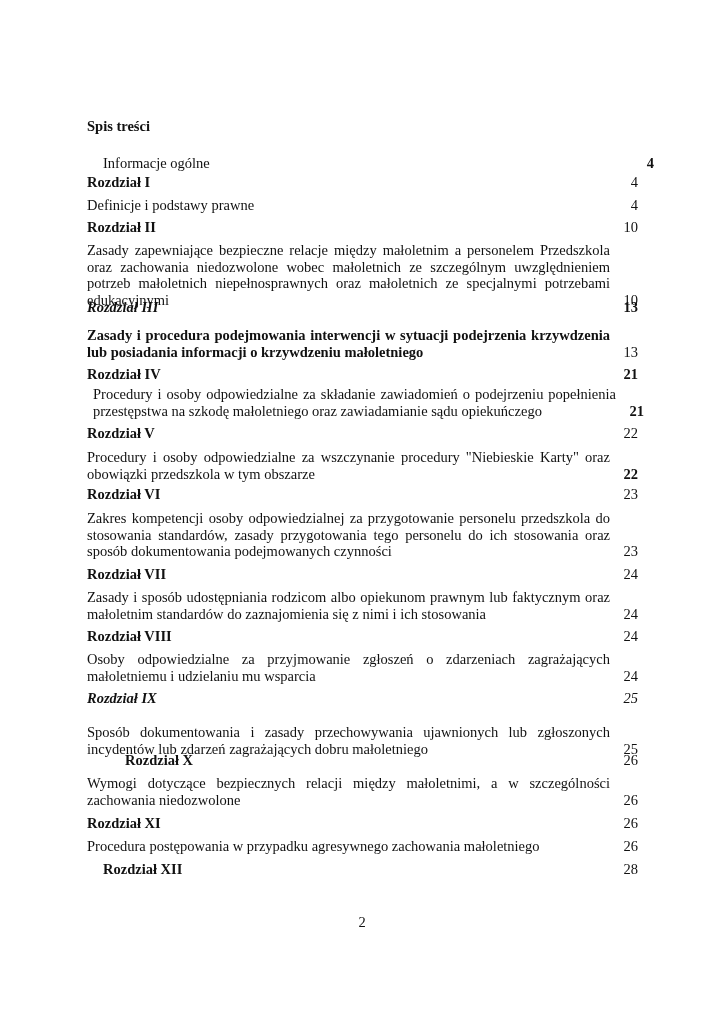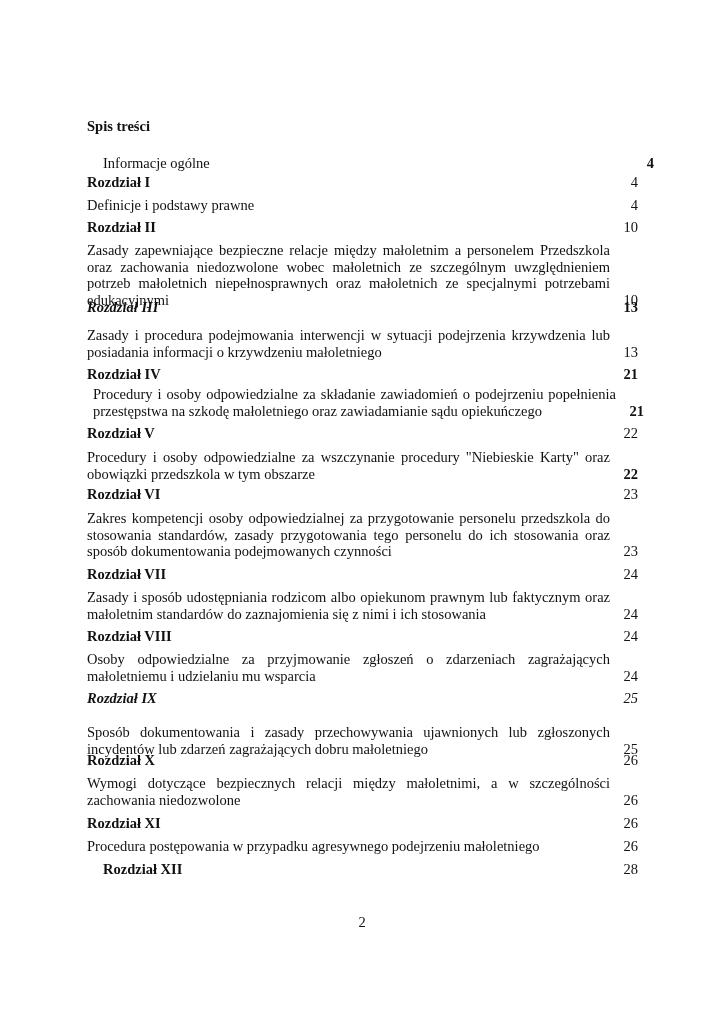--- a/index.html
+++ b/index.html
@@ -38,21 +38,21 @@
       </div>
       <div class="row" style="top: 242px;">
         <span class="text" style="padding-right: 28px;">Zasady zapewniające bezpieczne relacje między małoletnim a personelem Przedszkola oraz zachowania niedozwolone wobec małoletnich ze szczególnym uwzględnieniem potrzeb małoletnich niepełnosprawnych oraz małoletnich ze specjalnymi potrzebami edukacyjnymi</span>
         <span class="num">10</span>
       </div>
       <div class="row" style="top: 299px;">
         <span class="text bold" style="padding-right: 28px; font-style: italic;">Rozdział III</span>
         <span class="num bold">13</span>
       </div>
       <div class="row" style="top: 327px;">
-        <span class="text" style="padding-right: 28px;">Zasady i procedura podejmowania interwencji w sytuacji podejrzenia krzywdzenia lub posiadania informacji o krzywdzeniu małoletniego</span>
+        <span class="text" style="padding-right: 28px; font-weight: bold;">Zasady i procedura podejmowania interwencji w sytuacji podejrzenia krzywdzenia lub posiadania informacji o krzywdzeniu małoletniego</span>
         <span class="num">13</span>
       </div>
       <div class="row" style="top: 366px;">
         <span class="text bold" style="padding-right: 28px;">Rozdział IV</span>
         <span class="num bold">21</span>
       </div>
       <div class="row" style="top: 386px; margin-left: 6px;">
         <span class="text" style="padding-right: 28px;">Procedury i osoby odpowiedzialne za składanie zawiadomień o podejrzeniu popełnienia przestępstwa na szkodę małoletniego oraz zawiadamianie sądu opiekuńczego</span>
         <span class="num bold">21</span>
       </div>
@@ -90,33 +90,33 @@
       </div>
       <div class="row" style="top: 690px; font-style: italic;">
         <span class="text bold" style="padding-right: 28px;">Rozdział IX</span>
         <span class="num">25</span>
       </div>
       <div class="row" style="top: 724px;">
         <span class="text" style="padding-right: 28px;">Sposób dokumentowania i zasady przechowywania ujawnionych lub zgłoszonych incydentów lub zdarzeń zagrażających dobru małoletniego</span>
         <span class="num">25</span>
       </div>
       <div class="row" style="top: 752px;">
-        <span class="text bold" style="padding-right: 28px;">Rozdział X</span>
+        <span class="text bold" style="padding-right: 28px; margin-left: 38px;">Rozdział X</span>
         <span class="num">26</span>
       </div>
       <div class="row" style="top: 775px;">
         <span class="text" style="padding-right: 28px;">Wymogi dotyczące bezpiecznych relacji między małoletnimi, a w szczególności zachowania niedozwolone</span>
         <span class="num">26</span>
       </div>
       <div class="row" style="top: 815px;">
         <span class="text bold" style="padding-right: 28px;">Rozdział XI</span>
         <span class="num">26</span>
       </div>
       <div class="row" style="top: 838px;">
-        <span class="text" style="padding-right: 28px;">Procedura postępowania w przypadku agresywnego podejrzeniu małoletniego</span>
+        <span class="text" style="padding-right: 28px;">Procedura postępowania w przypadku agresywnego zachowania małoletniego</span>
         <span class="num">26</span>
       </div>
       <div class="row" style="top: 861px;">
         <span class="text bold" style="padding-right: 28px; margin-left: 16px;">Rozdział XII</span>
         <span class="num">28</span>
       </div>
     </div>
   <div class="pageno">2</div>
 </div>
 

